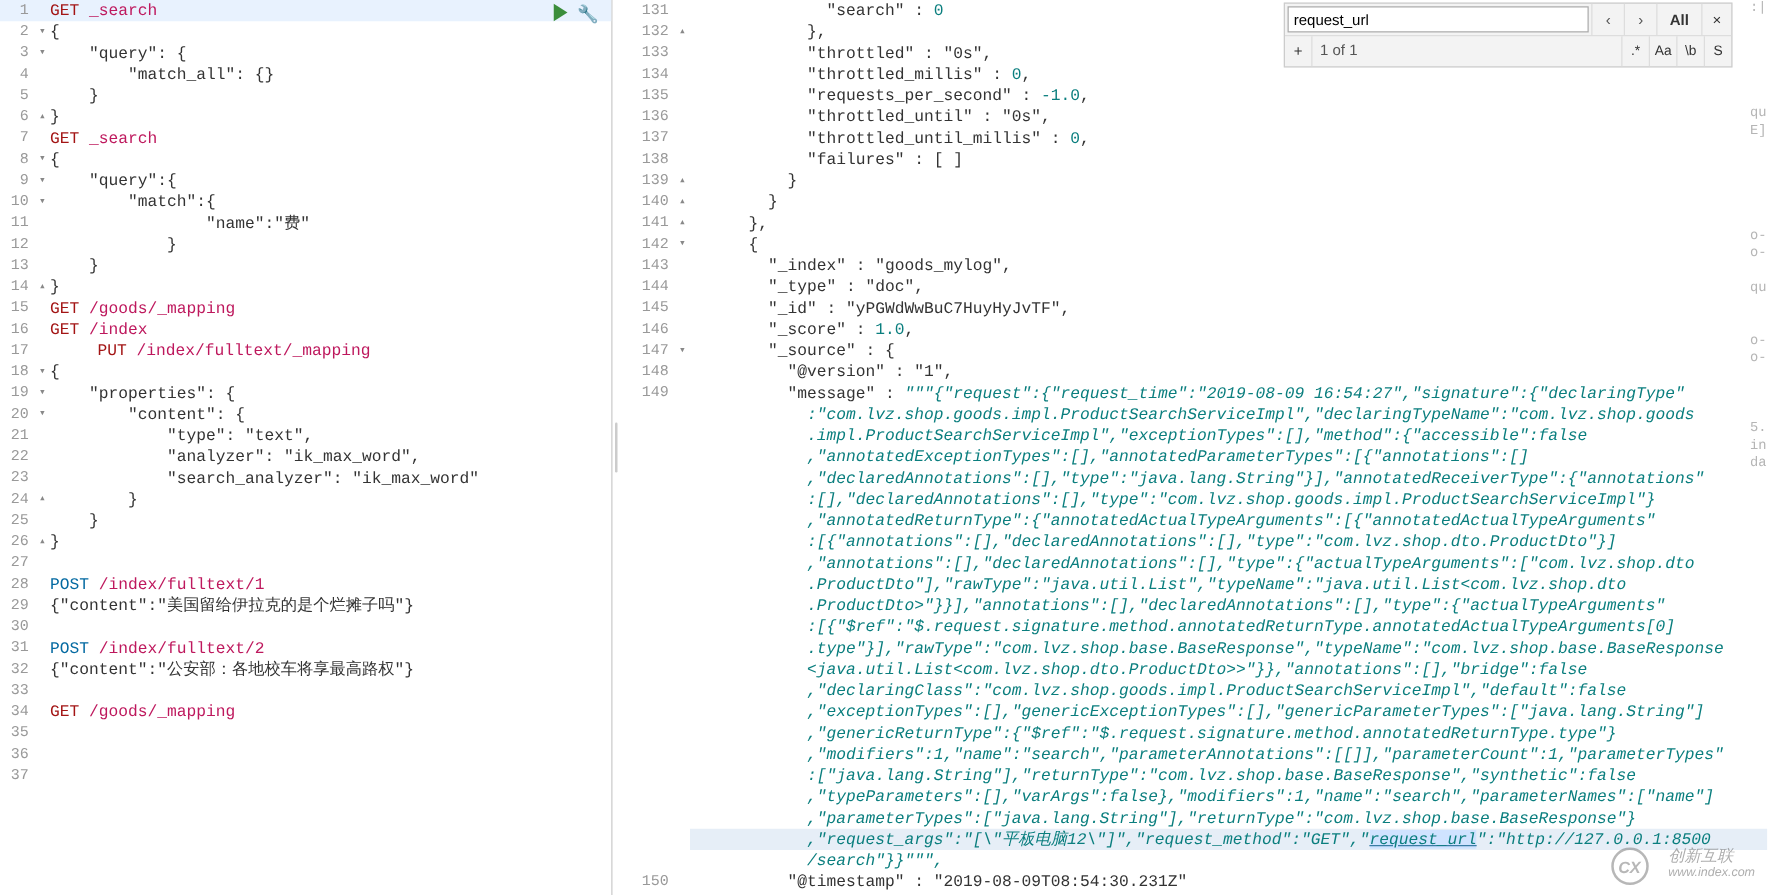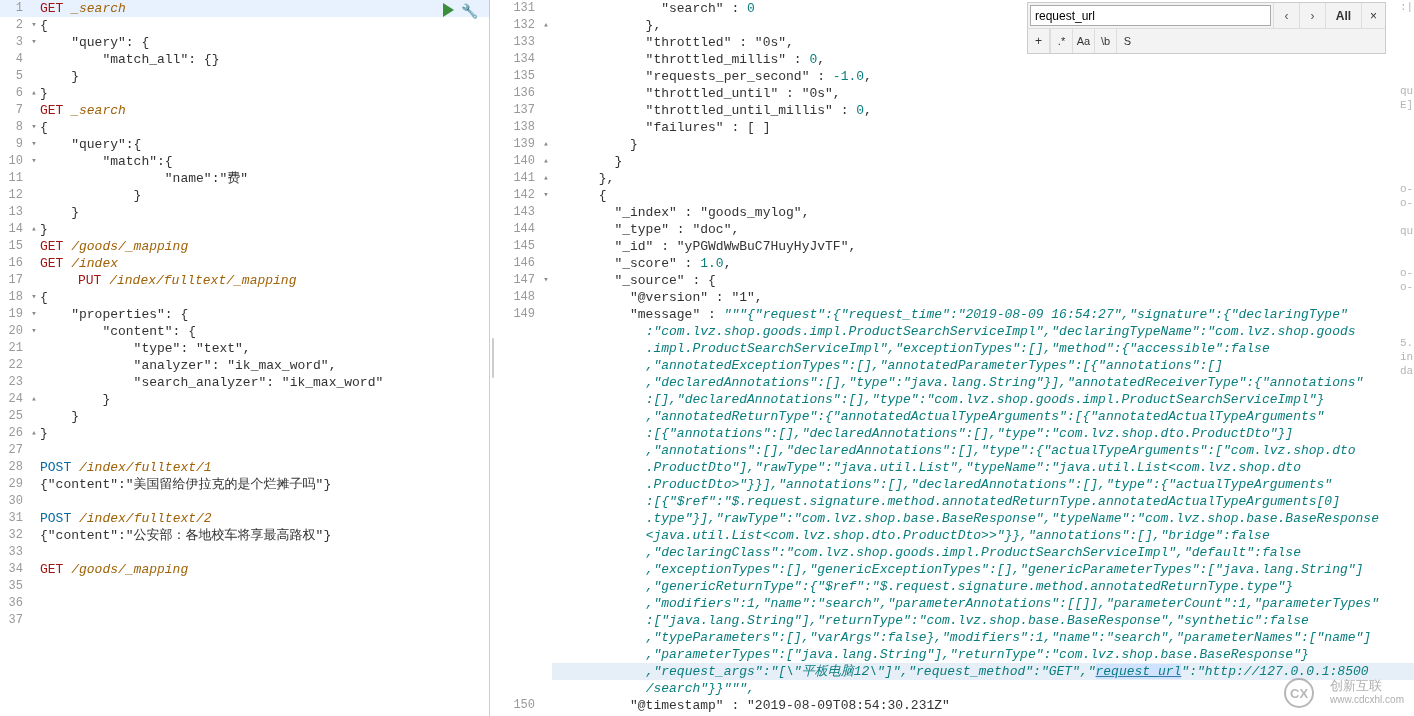--- a/index.html
+++ b/index.html
@@ -13,42 +13,42 @@
   .lines { flex:1; white-space:pre; line-height:17px; }
   .row { display:flex; line-height:17px;}
   .row.active { background:#e8f2fe;}
   .ln { width:28px; text-align:right; color:#999; padding-right:5px; font-size:12px;}
   .ln.r { width:44px;}
   .fold { width:12px; color:#888; font-size:9px; text-align:center; user-select:none;}
   .code { flex:1; white-space:pre; font-size:13px;}
   .kw-get { color:#a31515; font-weight:normal;}
   .kw-post { color:#0369a1;}
   .kw-put { color:#a31515;margin-left:38px;}
-  .path { color:#a16207;font-style:italic;}
+  .path { color:#be185d;}
   .msg { color:#0a7e7e; font-style:italic;}
   .num { color:#0a7e7e;}
   .highlight { background:#cfe3ff;}
   .underline { text-decoration: underline; text-decoration-color:#3a7ca5;}
   
   
   .search-widget { position:absolute; top:2px; right:28px; width:359px; background:#f3f3f3; border:1px solid #ccc; font-family:sans-serif; font-size:12px; z-index:10;}
   .search-row1 { display:flex; height:26px; border-bottom:1px solid #ddd;}
   .search-input { flex:1; border:1px solid #aaa; background:#fff; padding:2px 4px; margin:2px; font-family:sans-serif; font-size:12px;}
   .s-btn { width:26px; display:flex; align-items:center; justify-content:center; border-left:1px solid #ddd; cursor:pointer; color:#555;}
   .s-all { width:36px; display:flex; align-items:center; justify-content:center; border-left:1px solid #ddd; cursor:pointer;font-weight:bold;}
   .s-close { width:24px; display:flex; align-items:center; justify-content:center; border-left:1px solid #ddd; cursor:pointer;}
   .search-row2 { display:flex; height:24px;}
   .s-plus { width:22px; display:flex; align-items:center; justify-content:center; border-right:1px solid #ddd; cursor:pointer;}
   .s-count { flex:1; padding:4px 6px; color:#555;}
   .s-opt { width:22px; height:100%; display:flex; align-items:center; justify-content:center; border-left:1px solid #ddd; font-size:11px; cursor:pointer;}
   
   .divider { width:6px; cursor:col-resize; display:flex; align-items:center; justify-content:center;}
   .divider::after { content:""; display:block; width:2px; height:40px; background:#ccc; border-radius:1px;}
   
-  .watermark { position:absolute; bottom:8px; right:10px; display:flex; align-items:center; gap:4px; opacity:0.6; font-family:sans-serif;}
+  .watermark { position:absolute; bottom:8px; right:10px; display:flex; gap:4px; opacity:0.6; font-family:sans-serif;font-style:italic;}
   .watermark .logo { width:30px; height:30px; border:2px solid #888; border-radius:50%; display:flex; align-items:center; justify-content:center; font-weight:bold; color:#888;}
   .watermark .txt { font-size:13px; color:#777; line-height:14px;margin-left:12px;}
   
   .edge-text { position:absolute; right:0; top:0; width:14px; height:100%; overflow:hidden; color:#b5b5b5; font-size:11px; line-height:14px; white-space:pre; pointer-events:none;}
   .right-inner { overflow:hidden; height:100%;}
   .row.hl-msg .code { background:#e6eef7;}
 </style>
 </head>
 <body>
 
@@ -65,20 +65,21 @@
     <div class="search-widget">
       <div class="search-row1">
         <input class="search-input" value="request_url" style="">
         <div class="s-btn">‹</div>
         <div class="s-btn">›</div>
         <div class="s-all">All</div>
         <div class="s-close">×</div>
       </div>
       <div class="search-row2">
         <div class="s-plus">+</div>
+        <div class="s-count">1 of 1</div>
         <div class="s-opt">.*</div>
         <div class="s-opt">Aa</div>
         <div class="s-opt">\b</div>
         <div class="s-opt">S</div>
       </div>
     </div>
     <div class="right-inner">
       <div class="lines" id="right-lines"><div class="row"><div class="ln r">131</div><div class="fold"></div><div class="code">              "search" : <span class="num">0</span></div></div><div class="row"><div class="ln r">132</div><div class="fold">▴</div><div class="code">            },</div></div><div class="row"><div class="ln r">133</div><div class="fold"></div><div class="code">            "throttled" : "0s",</div></div><div class="row"><div class="ln r">134</div><div class="fold"></div><div class="code">            "throttled_millis" : <span class="num">0</span>,</div></div><div class="row"><div class="ln r">135</div><div class="fold"></div><div class="code">            "requests_per_second" : <span class="num">-1.0</span>,</div></div><div class="row"><div class="ln r">136</div><div class="fold"></div><div class="code">            "throttled_until" : "0s",</div></div><div class="row"><div class="ln r">137</div><div class="fold"></div><div class="code">            "throttled_until_millis" : <span class="num">0</span>,</div></div><div class="row"><div class="ln r">138</div><div class="fold"></div><div class="code">            "failures" : [ ]</div></div><div class="row"><div class="ln r">139</div><div class="fold">▴</div><div class="code">          }</div></div><div class="row"><div class="ln r">140</div><div class="fold">▴</div><div class="code">        }</div></div><div class="row"><div class="ln r">141</div><div class="fold">▴</div><div class="code">      },</div></div><div class="row"><div class="ln r">142</div><div class="fold">▾</div><div class="code">      {</div></div><div class="row"><div class="ln r">143</div><div class="fold"></div><div class="code">        "_index" : "goods_mylog",</div></div><div class="row"><div class="ln r">144</div><div class="fold"></div><div class="code">        "_type" : "doc",</div></div><div class="row"><div class="ln r">145</div><div class="fold"></div><div class="code">        "_id" : "yPGWdWwBuC7HuyHyJvTF",</div></div><div class="row"><div class="ln r">146</div><div class="fold"></div><div class="code">        "_score" : <span class="num">1.0</span>,</div></div><div class="row"><div class="ln r">147</div><div class="fold">▾</div><div class="code">        "_source" : {</div></div><div class="row"><div class="ln r">148</div><div class="fold"></div><div class="code">          "@version" : "1",</div></div><div class="row"><div class="ln r">149</div><div class="fold"></div><div class="code">          "message" : <span class="msg">"""{"request":{"request_time":"2019-08-09 16:54:27","signature":{"declaringType"</span></div></div><div class="row"><div class="ln r"></div><div class="fold"></div><div class="code">            <span class="msg">:"com.lvz.shop.goods.impl.ProductSearchServiceImpl","declaringTypeName":"com.lvz.shop.goods</span></div></div><div class="row"><div class="ln r"></div><div class="fold"></div><div class="code">            <span class="msg">.impl.ProductSearchServiceImpl","exceptionTypes":[],"method":{"accessible":false</span></div></div><div class="row"><div class="ln r"></div><div class="fold"></div><div class="code">            <span class="msg">,"annotatedExceptionTypes":[],"annotatedParameterTypes":[{"annotations":[]</span></div></div><div class="row"><div class="ln r"></div><div class="fold"></div><div class="code">            <span class="msg">,"declaredAnnotations":[],"type":"java.lang.String"}],"annotatedReceiverType":{"annotations"</span></div></div><div class="row"><div class="ln r"></div><div class="fold"></div><div class="code">            <span class="msg">:[],"declaredAnnotations":[],"type":"com.lvz.shop.goods.impl.ProductSearchServiceImpl"}</span></div></div><div class="row"><div class="ln r"></div><div class="fold"></div><div class="code">            <span class="msg">,"annotatedReturnType":{"annotatedActualTypeArguments":[{"annotatedActualTypeArguments"</span></div></div><div class="row"><div class="ln r"></div><div class="fold"></div><div class="code">            <span class="msg">:[{"annotations":[],"declaredAnnotations":[],"type":"com.lvz.shop.dto.ProductDto"}]</span></div></div><div class="row"><div class="ln r"></div><div class="fold"></div><div class="code">            <span class="msg">,"annotations":[],"declaredAnnotations":[],"type":{"actualTypeArguments":["com.lvz.shop.dto</span></div></div><div class="row"><div class="ln r"></div><div class="fold"></div><div class="code">            <span class="msg">.ProductDto"],"rawType":"java.util.List","typeName":"java.util.List&lt;com.lvz.shop.dto</span></div></div><div class="row"><div class="ln r"></div><div class="fold"></div><div class="code">            <span class="msg">.ProductDto&gt;"}}],"annotations":[],"declaredAnnotations":[],"type":{"actualTypeArguments"</span></div></div><div class="row"><div class="ln r"></div><div class="fold"></div><div class="code">            <span class="msg">:[{"$ref":"$.request.signature.method.annotatedReturnType.annotatedActualTypeArguments[0]</span></div></div><div class="row"><div class="ln r"></div><div class="fold"></div><div class="code">            <span class="msg">.type"}],"rawType":"com.lvz.shop.base.BaseResponse","typeName":"com.lvz.shop.base.BaseResponse</span></div></div><div class="row"><div class="ln r"></div><div class="fold"></div><div class="code">            <span class="msg">&lt;java.util.List&lt;com.lvz.shop.dto.ProductDto&gt;&gt;"}},"annotations":[],"bridge":false</span></div></div><div class="row"><div class="ln r"></div><div class="fold"></div><div class="code">            <span class="msg">,"declaringClass":"com.lvz.shop.goods.impl.ProductSearchServiceImpl","default":false</span></div></div><div class="row"><div class="ln r"></div><div class="fold"></div><div class="code">            <span class="msg">,"exceptionTypes":[],"genericExceptionTypes":[],"genericParameterTypes":["java.lang.String"]</span></div></div><div class="row"><div class="ln r"></div><div class="fold"></div><div class="code">            <span class="msg">,"genericReturnType":{"$ref":"$.request.signature.method.annotatedReturnType.type"}</span></div></div><div class="row"><div class="ln r"></div><div class="fold"></div><div class="code">            <span class="msg">,"modifiers":1,"name":"search","parameterAnnotations":[[]],"parameterCount":1,"parameterTypes"</span></div></div><div class="row"><div class="ln r"></div><div class="fold"></div><div class="code">            <span class="msg">:["java.lang.String"],"returnType":"com.lvz.shop.base.BaseResponse","synthetic":false</span></div></div><div class="row"><div class="ln r"></div><div class="fold"></div><div class="code">            <span class="msg">,"typeParameters":[],"varArgs":false},"modifiers":1,"name":"search","parameterNames":["name"]</span></div></div><div class="row"><div class="ln r"></div><div class="fold"></div><div class="code">            <span class="msg">,"parameterTypes":["java.lang.String"],"returnType":"com.lvz.shop.base.BaseResponse"}</span></div></div><div class="row hl-msg"><div class="ln r"></div><div class="fold"></div><div class="code" style="background: rgb(230, 238, 247);">            <span class="msg">,"request_args":"[\"平板电脑12\"]","request_method":"GET","<span class="highlight underline">request_url</span>":"http://127.0.0.1:8500</span></div></div><div class="row"><div class="ln r"></div><div class="fold"></div><div class="code">            <span class="msg">/search"}}""",</span></div></div><div class="row"><div class="ln r">150</div><div class="fold"></div><div class="code">          "@timestamp" : "2019-08-09T08:54:30.231Z"</div></div><div class="row"><div class="ln r">151</div><div class="fold">▴</div><div class="code">        }</div></div></div>
     </div>
     <div class="edge-text">:|
@@ -105,17 +106,17 @@
 
 
 
 5.
 in
 da</div>
     <div class="watermark">
       <div class="logo">CX</div>
       <div class="txt">
         <div>创新互联</div>
-        <div style="font-size:10px;">www.cdcxhl.com</div>
+        <div style="font-size:10px;">www.index.com</div>
       </div>
     </div>
   </div>
 </div>
 
 </body></html>

